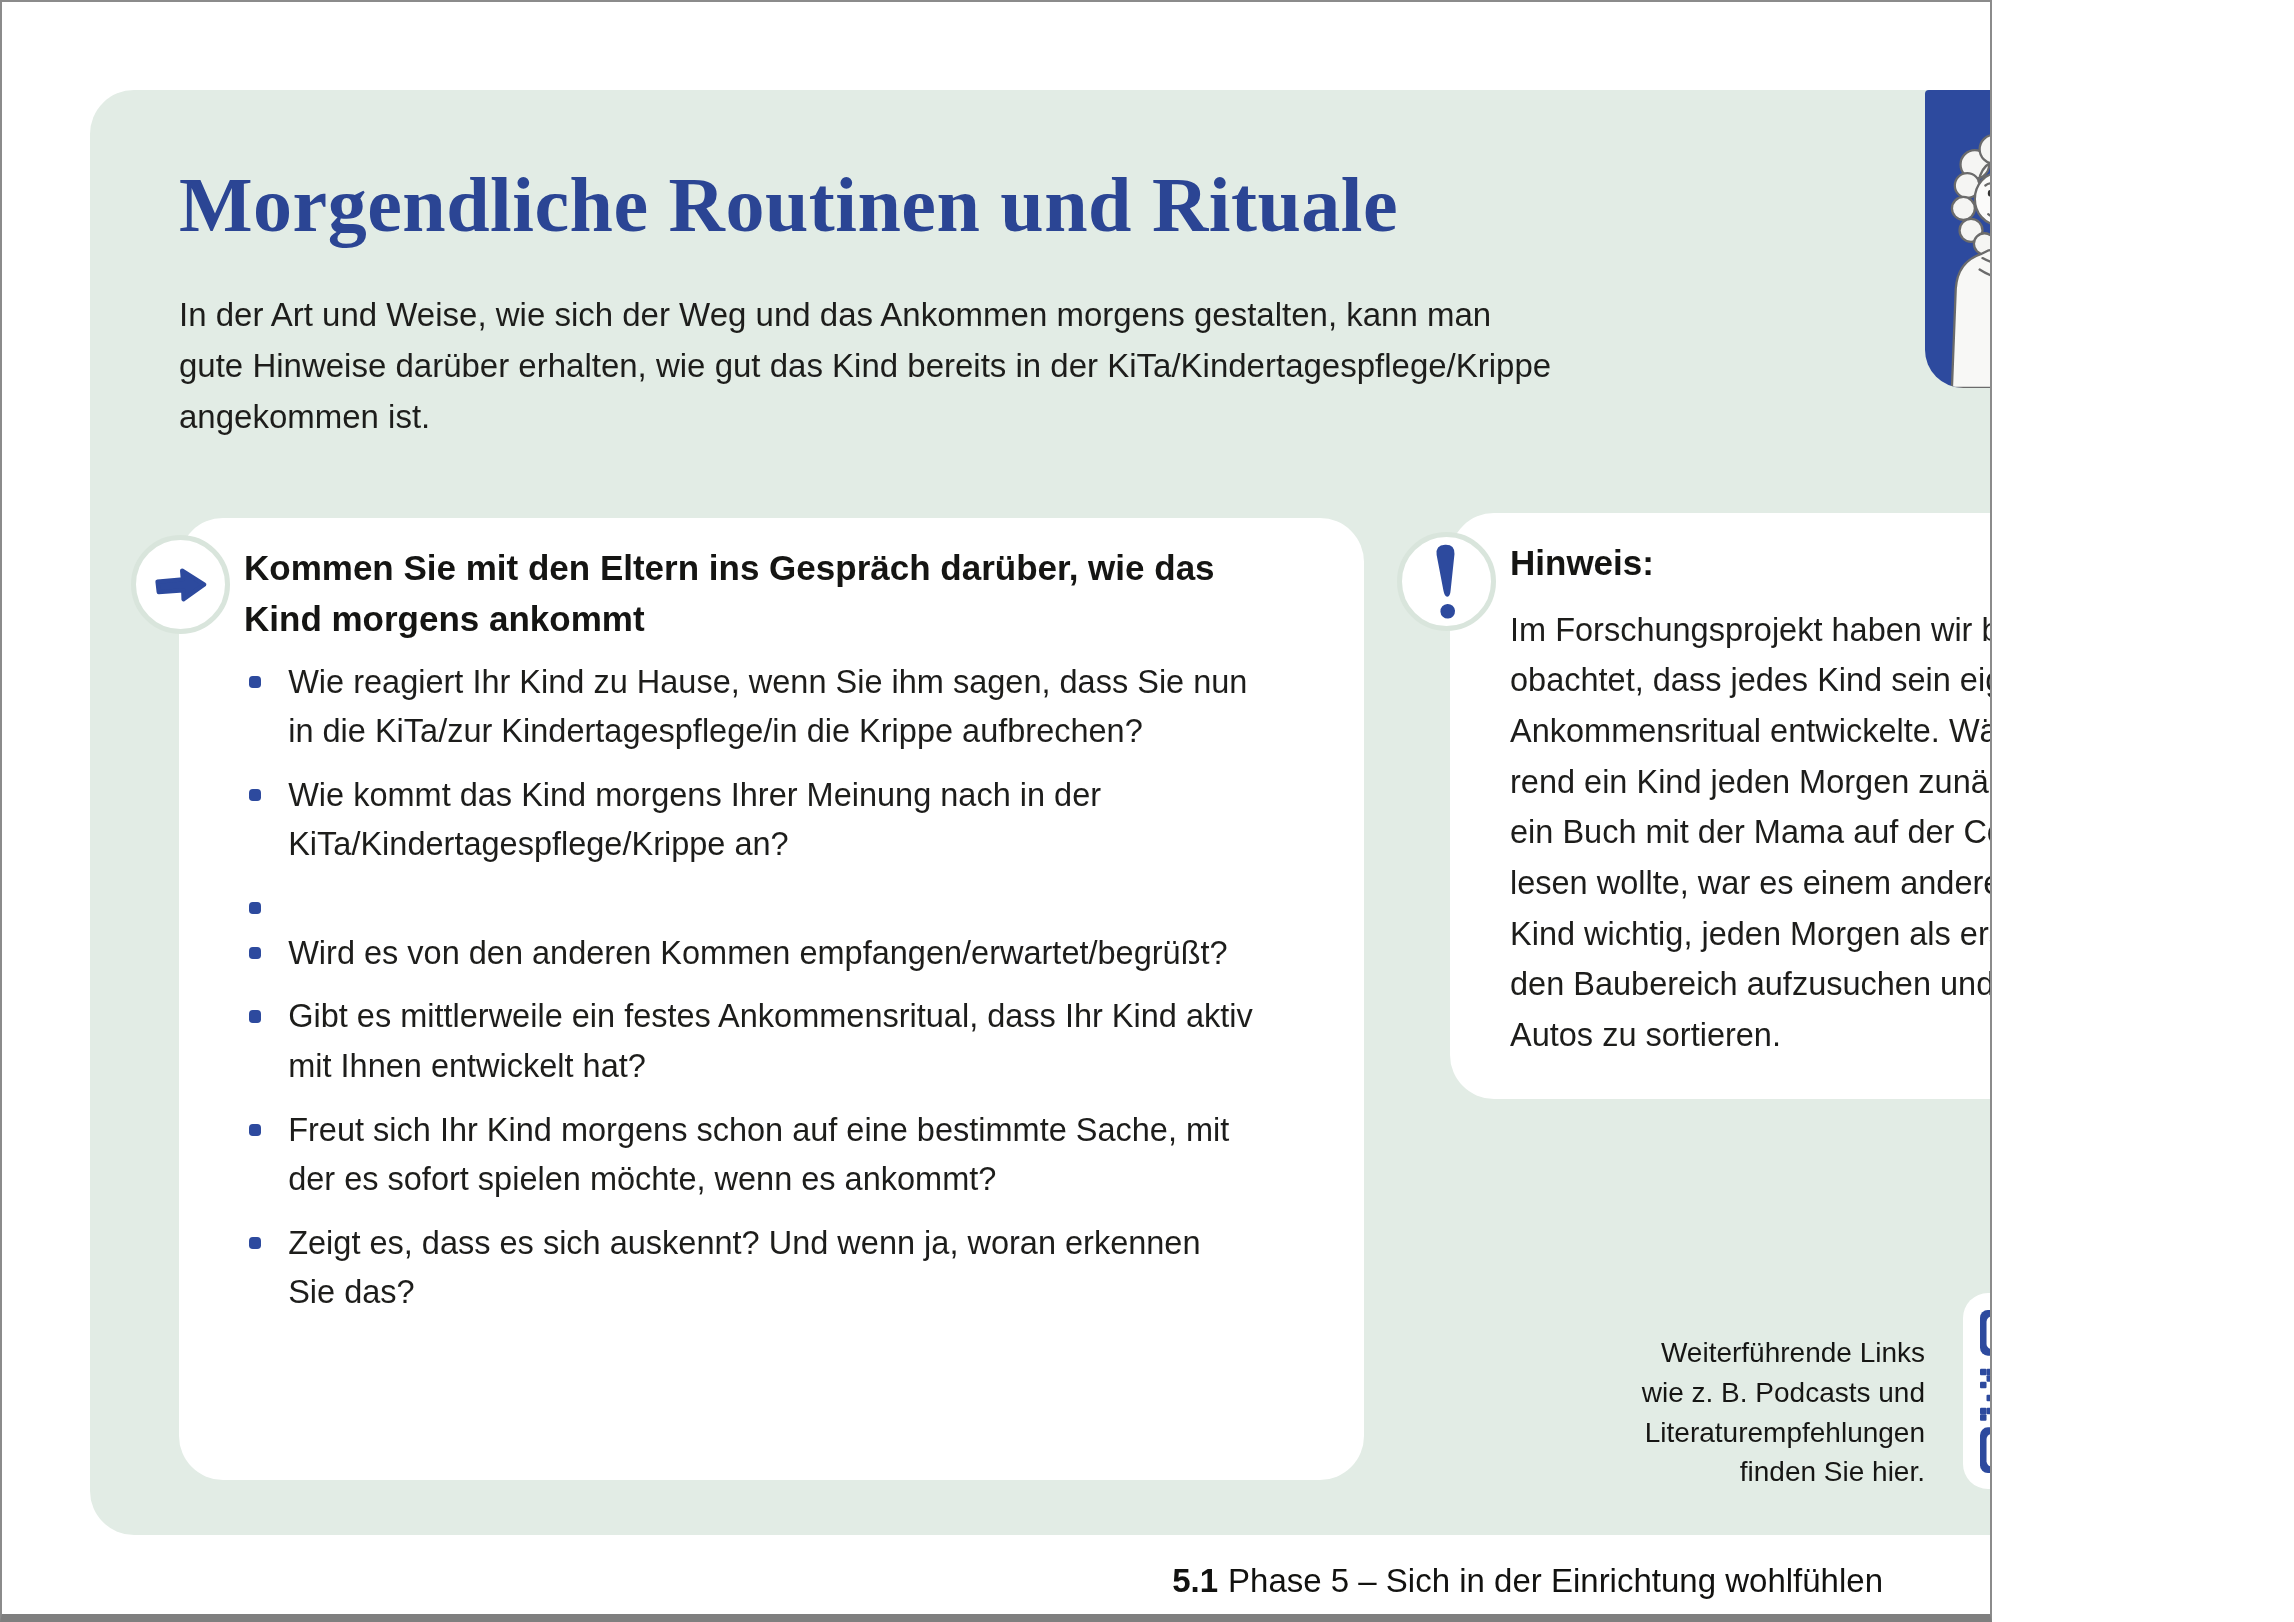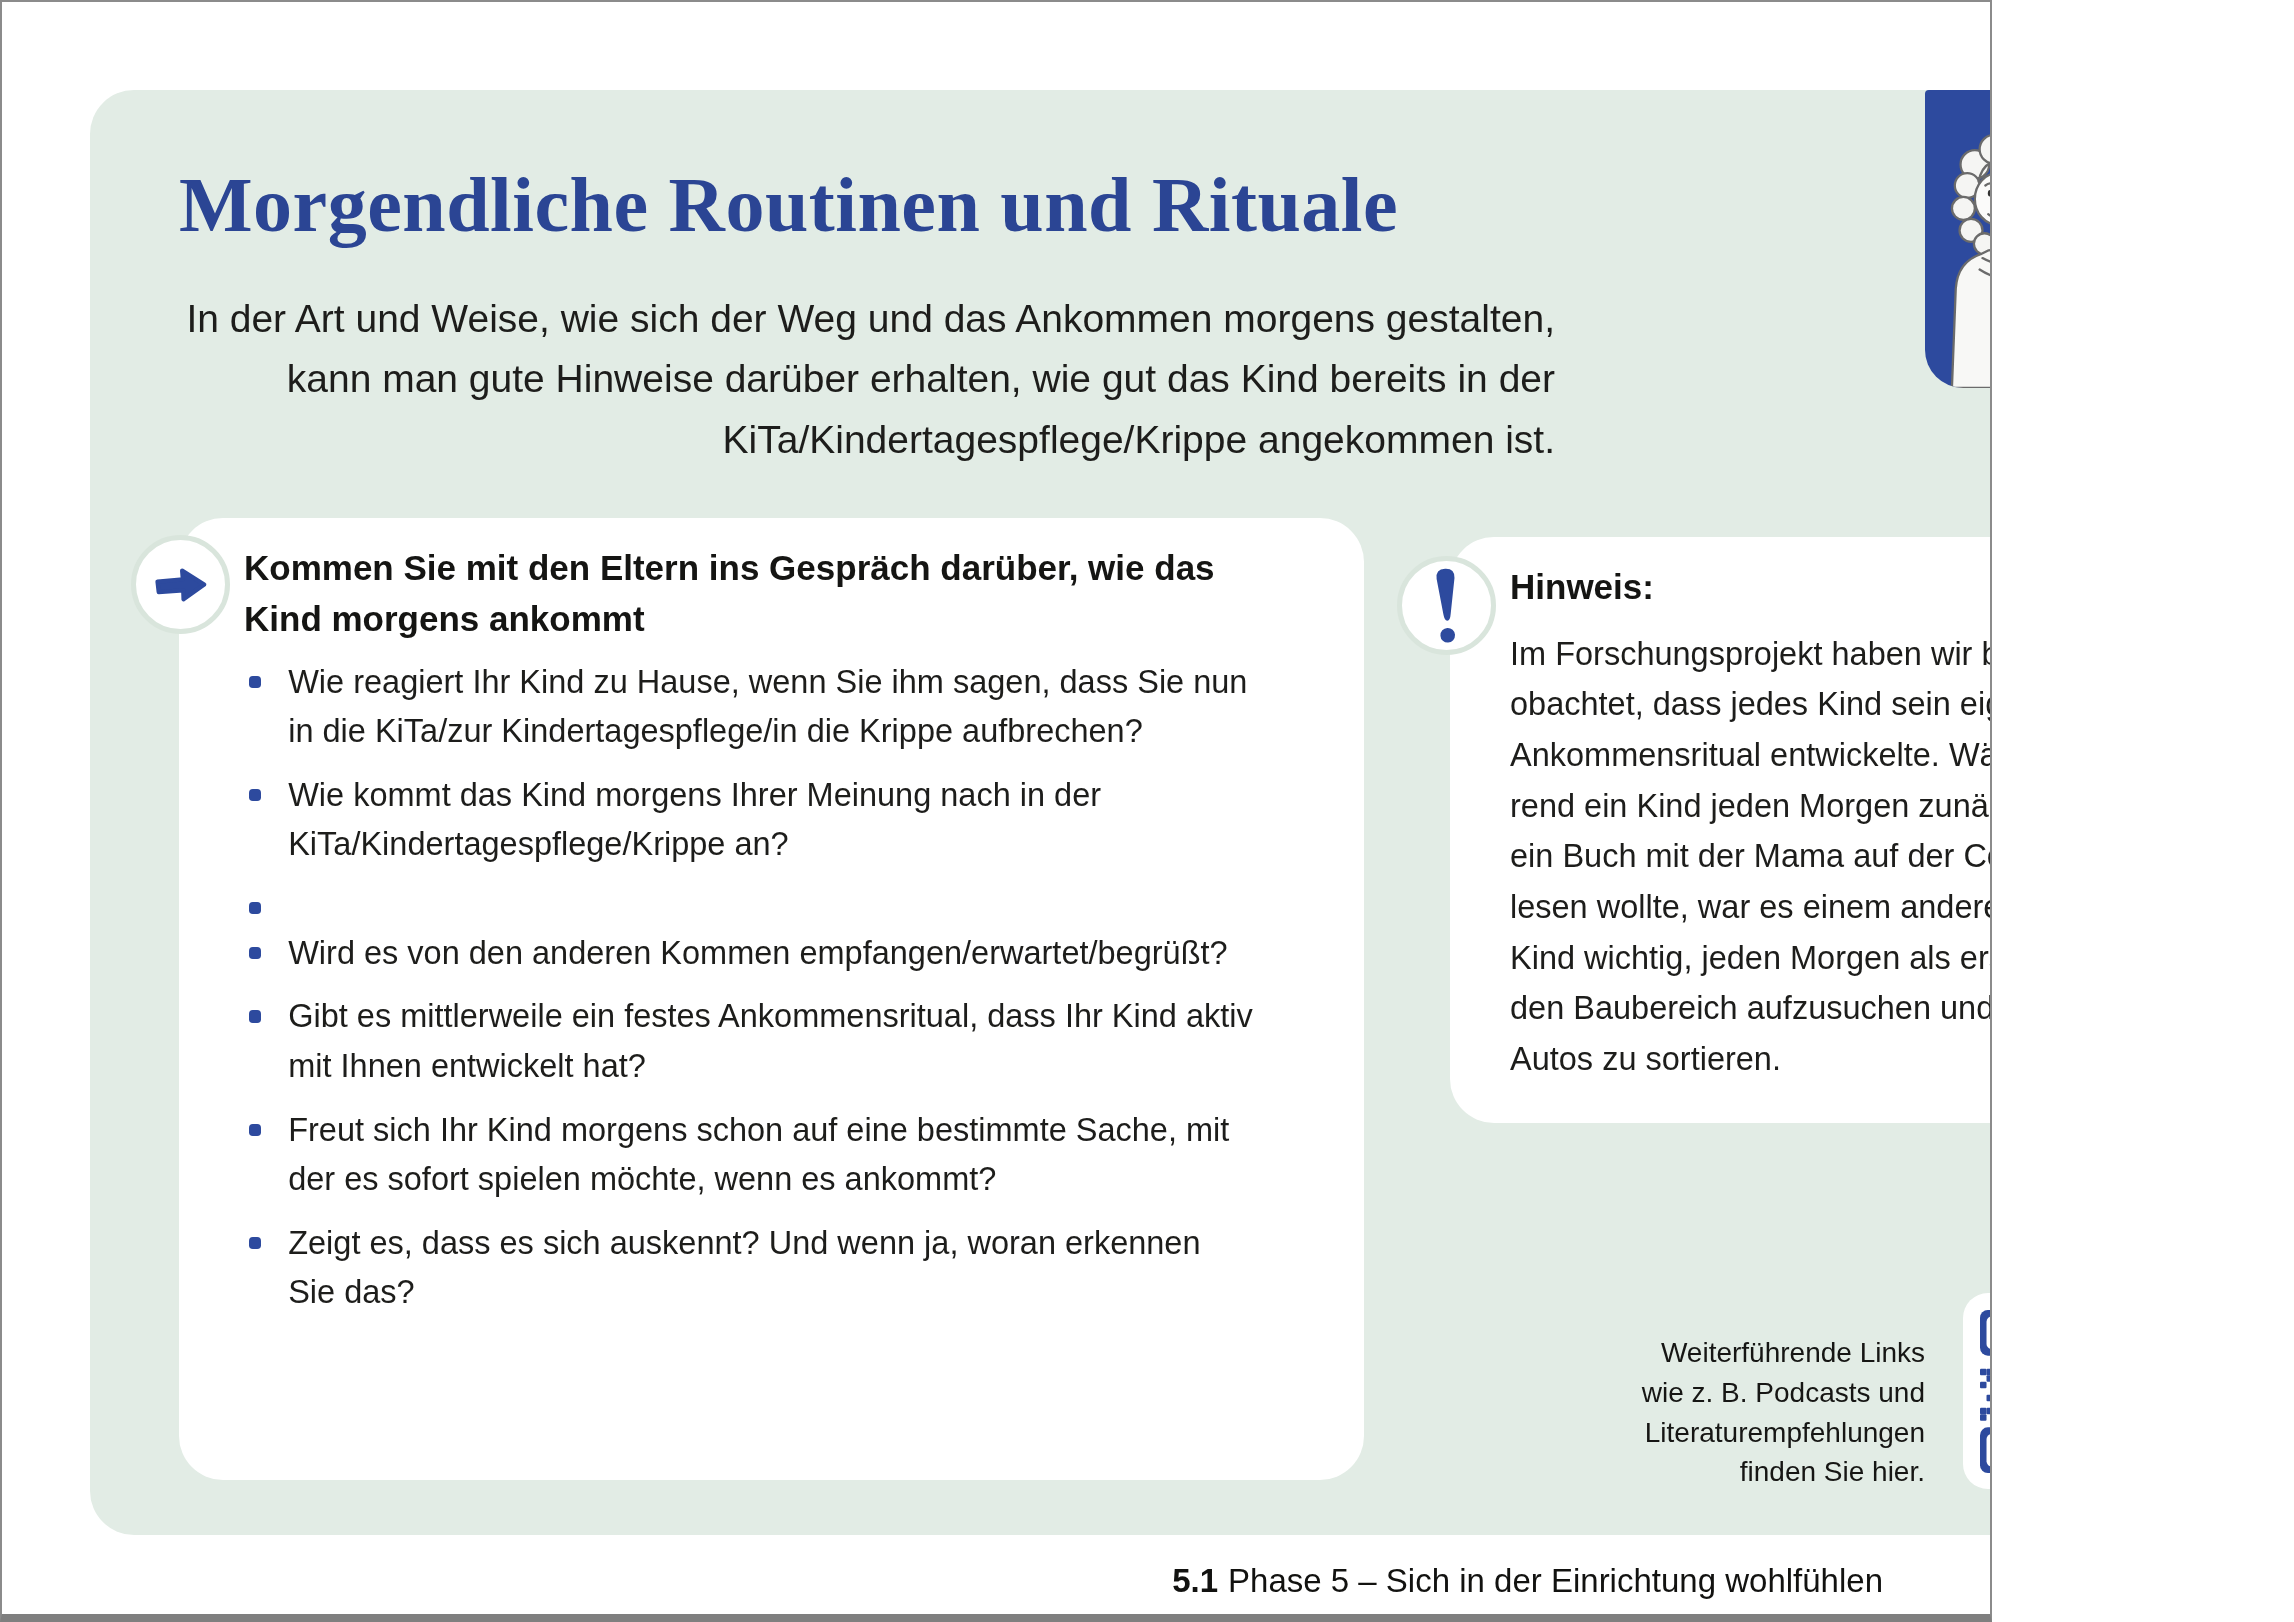--- a/index.html
+++ b/index.html
@@ -22,32 +22,32 @@
     background:var(--green);border-radius:44px;
   }
   
   .title{
     position:absolute;left:177px;top:161px;width:1625px;
     font-family:"Liberation Serif",serif;font-weight:700;font-size:78px;
     line-height:1.08;color:var(--title);letter-spacing:0.5px;
   }
   .intro{
     position:absolute;left:177px;top:287px;width:1376px;
-    font-size:39px;line-height:1.55;color:var(--ink);text-align:right;
+    font-size:33px;line-height:1.55;color:var(--ink);
   }
   
   .illus{
     position:absolute;left:1923px;top:88px;width:285px;height:298px;
     background:var(--accent);border-radius:3.8px 44px 38px 38px;overflow:hidden;
   }
   .illus svg{display:block;width:100%;height:100%;}
   
   .card{position:absolute;background:#ffffff;border-radius:44px;}
   .card-questions{left:177px;top:516px;width:1185px;height:962px;padding:25px 25px 29px 65px;}
-  .card-hint{left:1448px;top:511px;width:710px;height:586px;padding:27px 38px 29px 60px;margin-top:24px;}
+  .card-hint{left:1448px;top:511px;width:710px;height:586px;padding:27px 38px 29px 60px;}
   .badge{
     position:absolute;width:99px;height:99px;border-radius:50%;
     background:#ffffff;border:5.7px solid var(--ring);
     display:flex;align-items:center;justify-content:center;
   }
   .badge-arrow{left:-48px;top:17px;}
   .badge-excl{left:-53px;top:19px;}
   .q-heading{
     font-size:35px;font-weight:700;line-height:1.45;width:1051px;color:#151513;
   }

